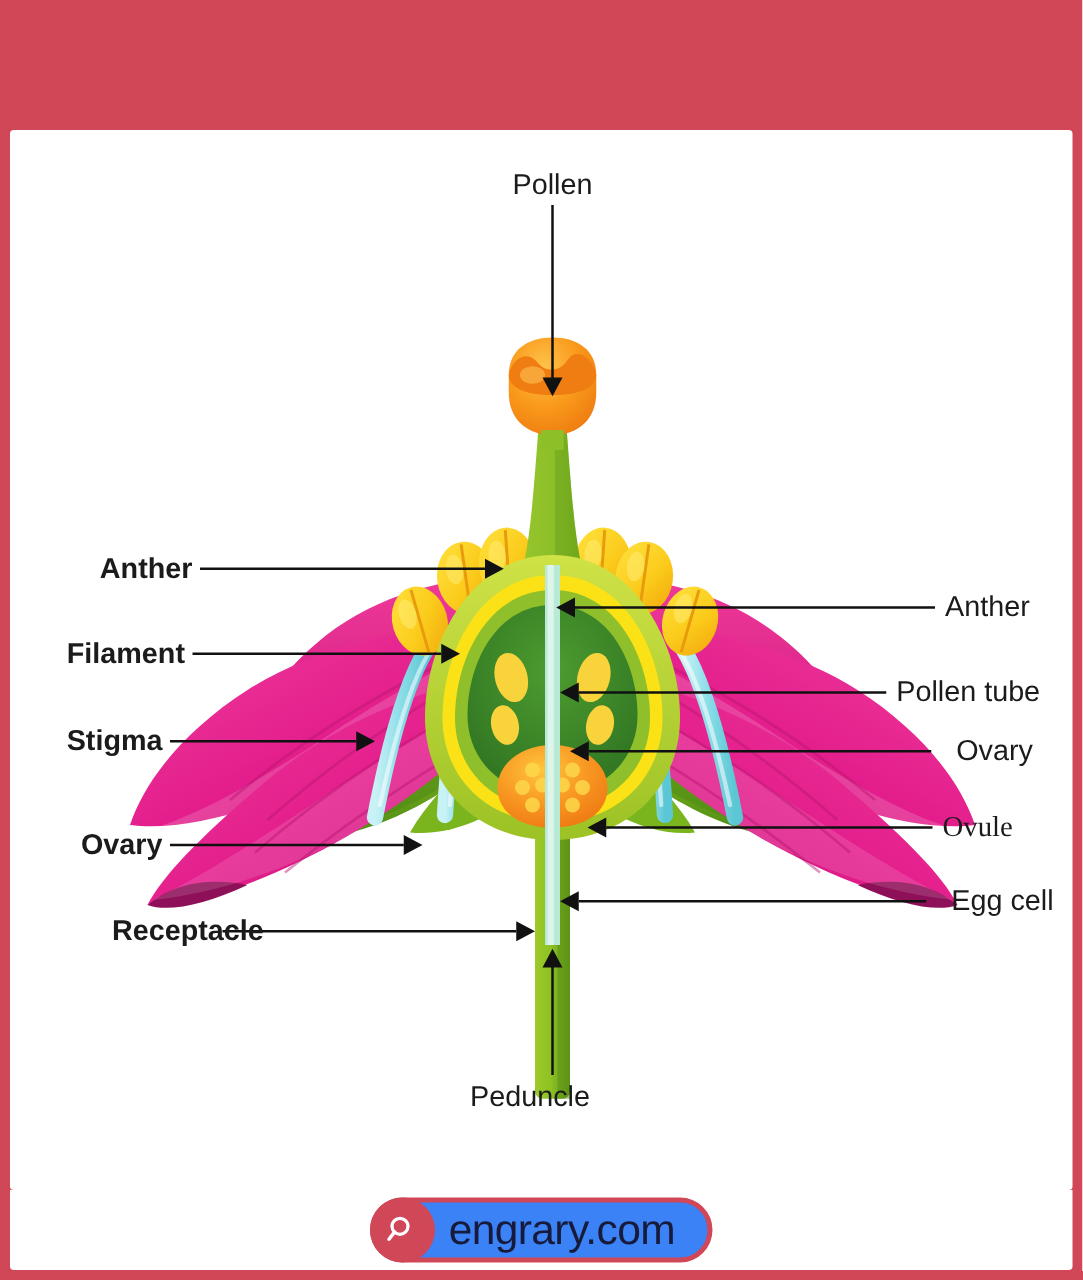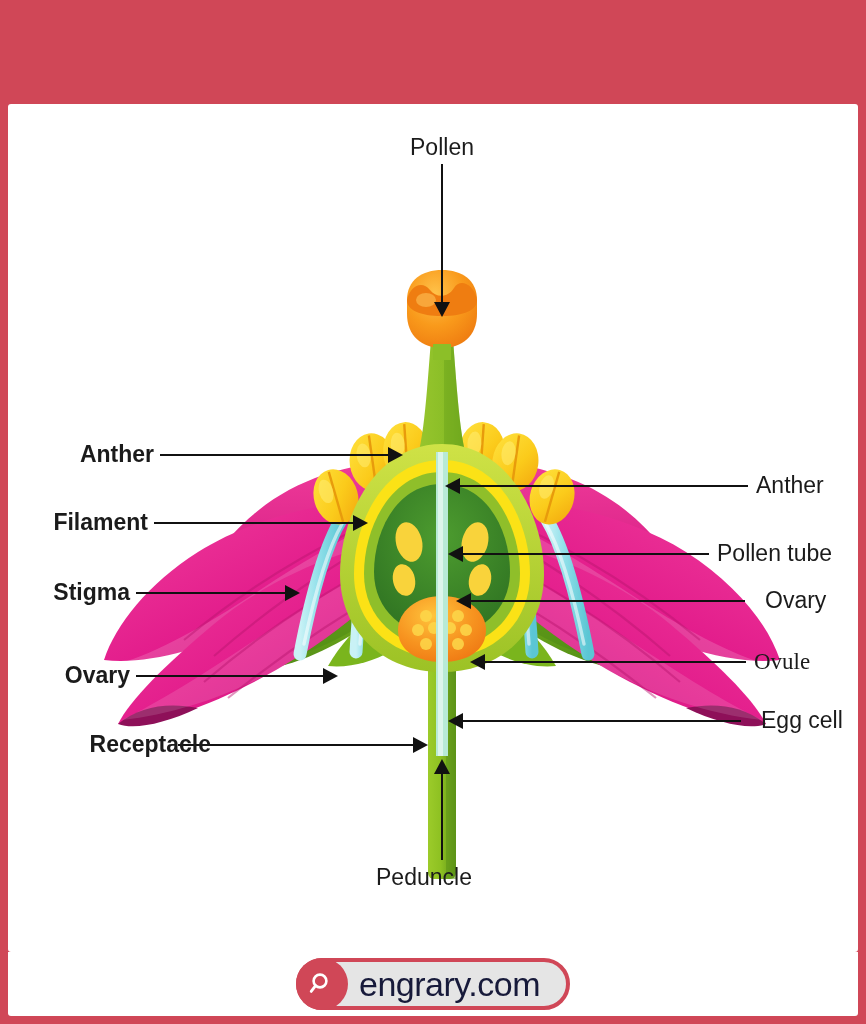--- a/index.html
+++ b/index.html
@@ -97,21 +97,21 @@
     border-radius: 0 0 3px 3px;
     display: flex; align-items: center; justify-content: center;
   }
   #logo-pill {
     position: relative;
     display: flex; align-items: center;
     height: 52px;
     padding: 0 26px 0 0;
     border: 4px solid #d04757;
     border-radius: 26px;
-    background: #e5e5e5;
+    background: #3b82f6;
   }
   #logo-badge {
     width: 52px; height: 52px;
     margin-left: -4px;
     border-radius: 50%;
     background: #d04757;
     display: flex; align-items: center; justify-content: center;
     flex: 0 0 auto;
   }
   #logo-text {

